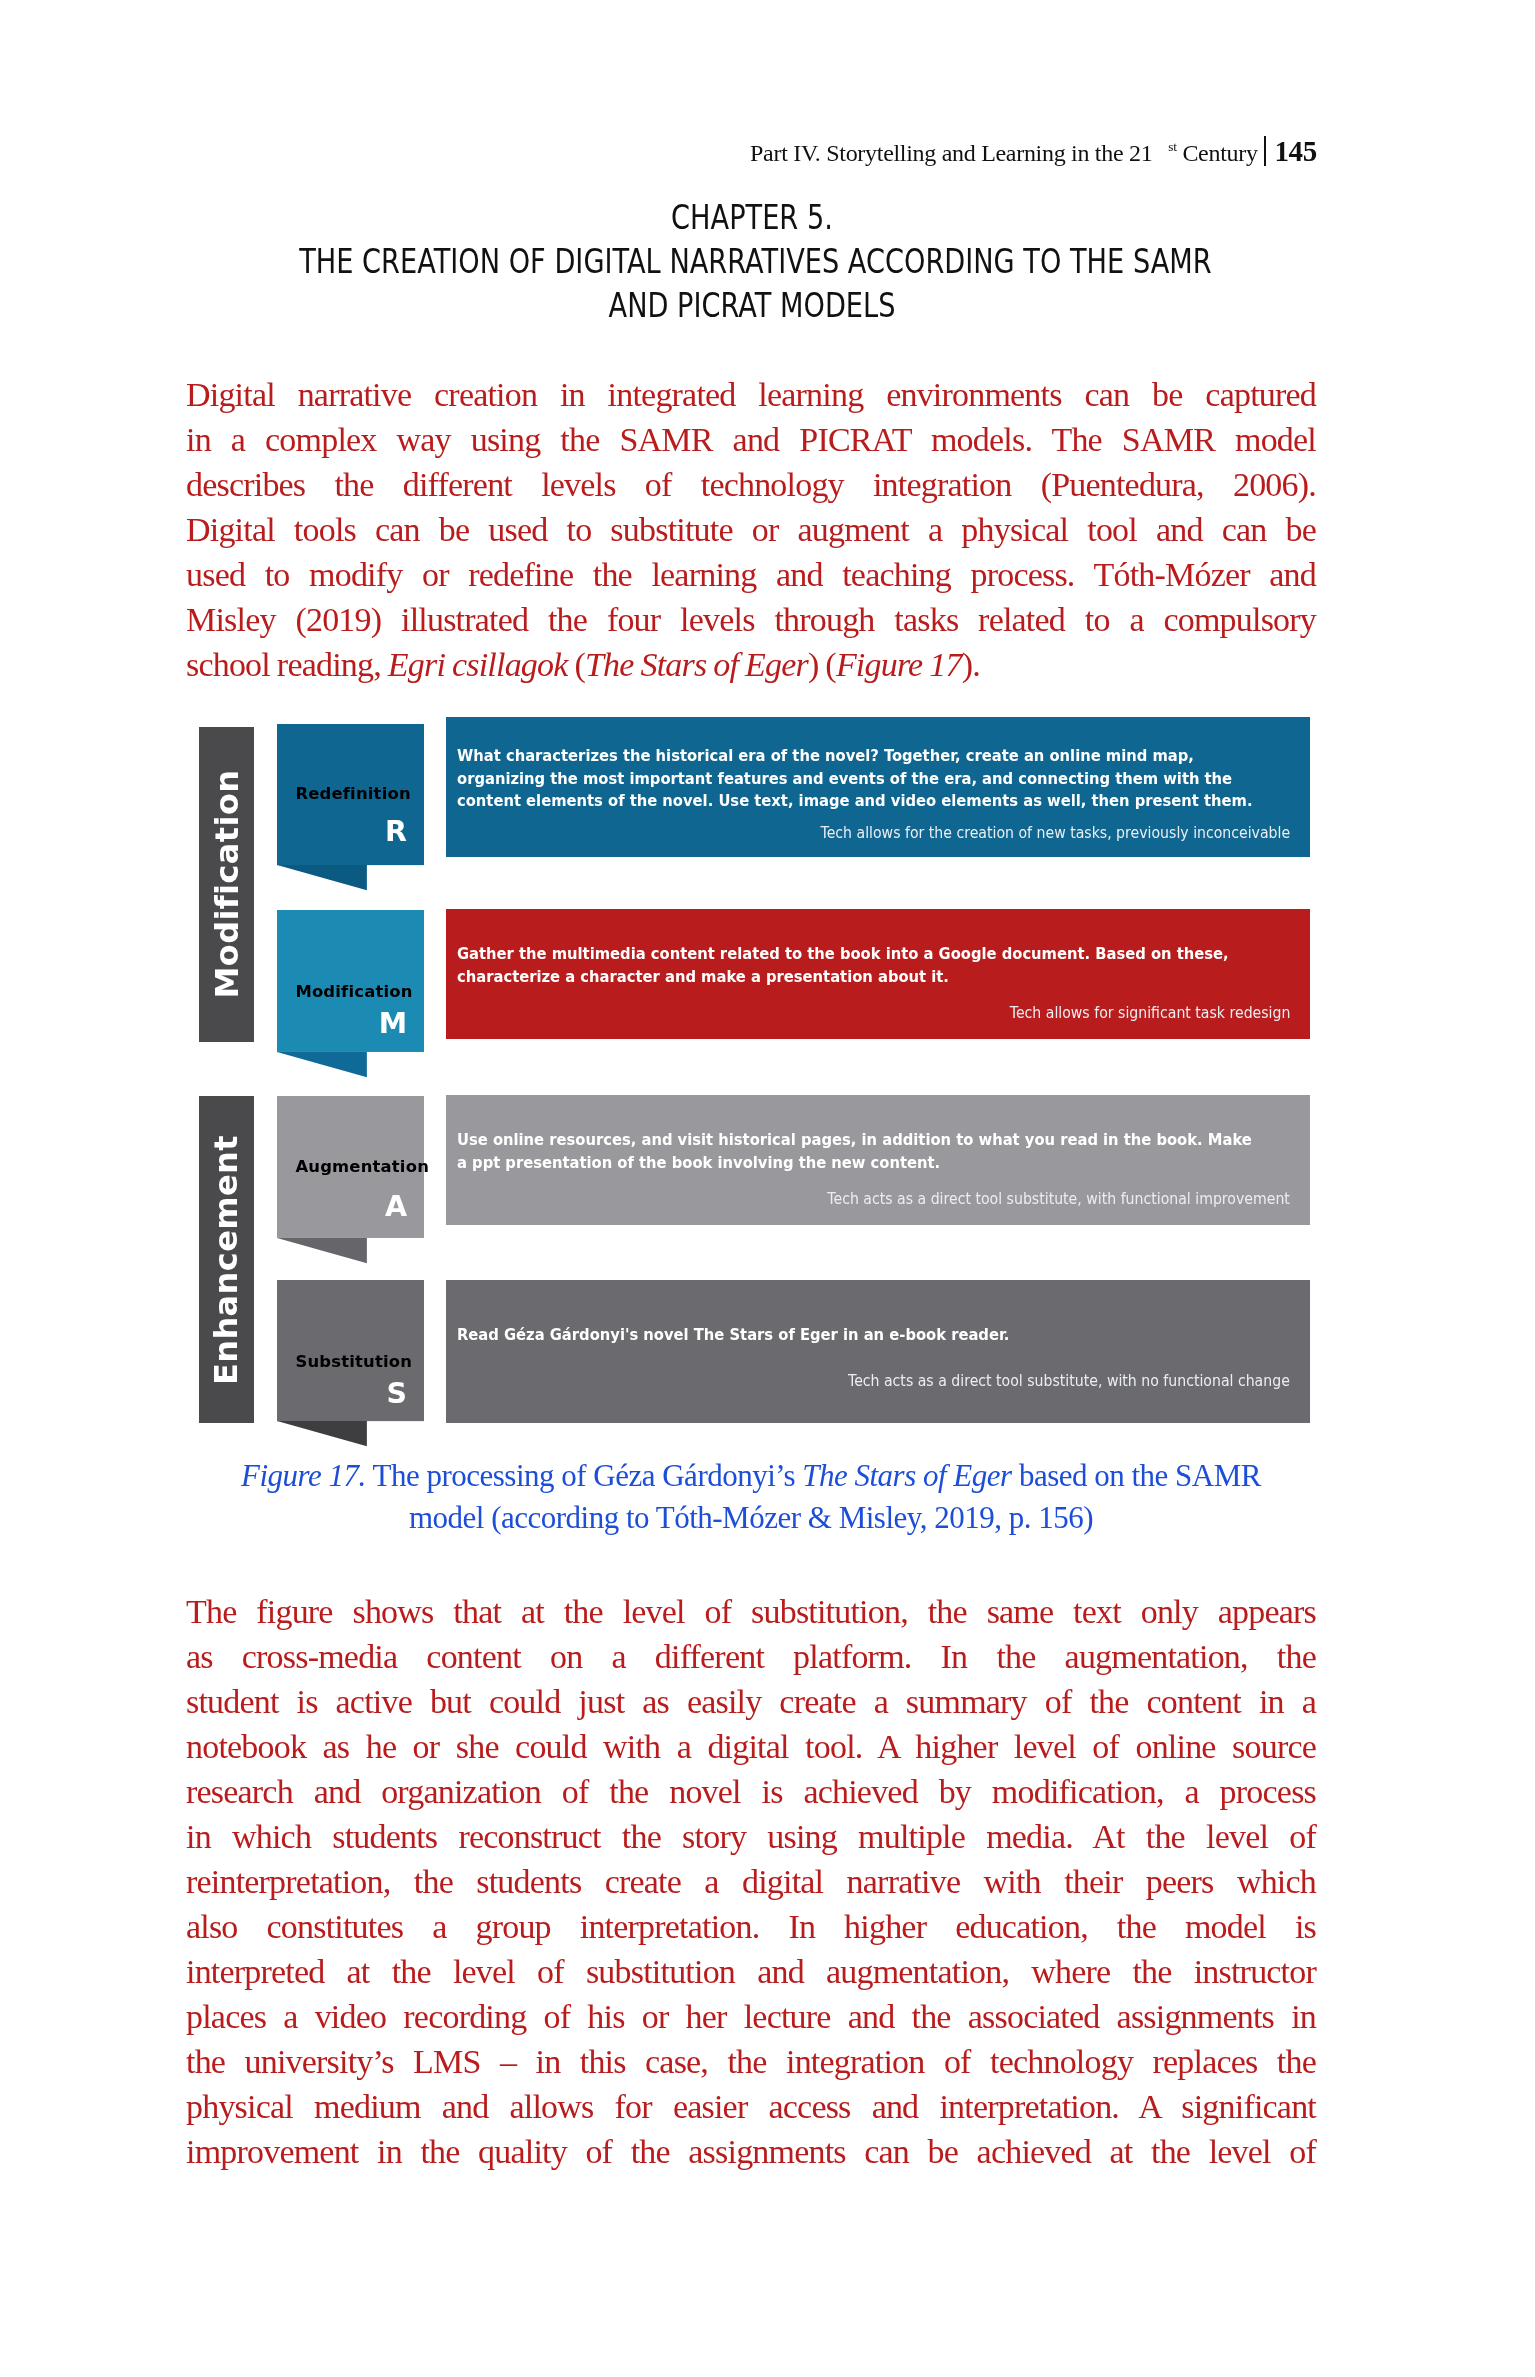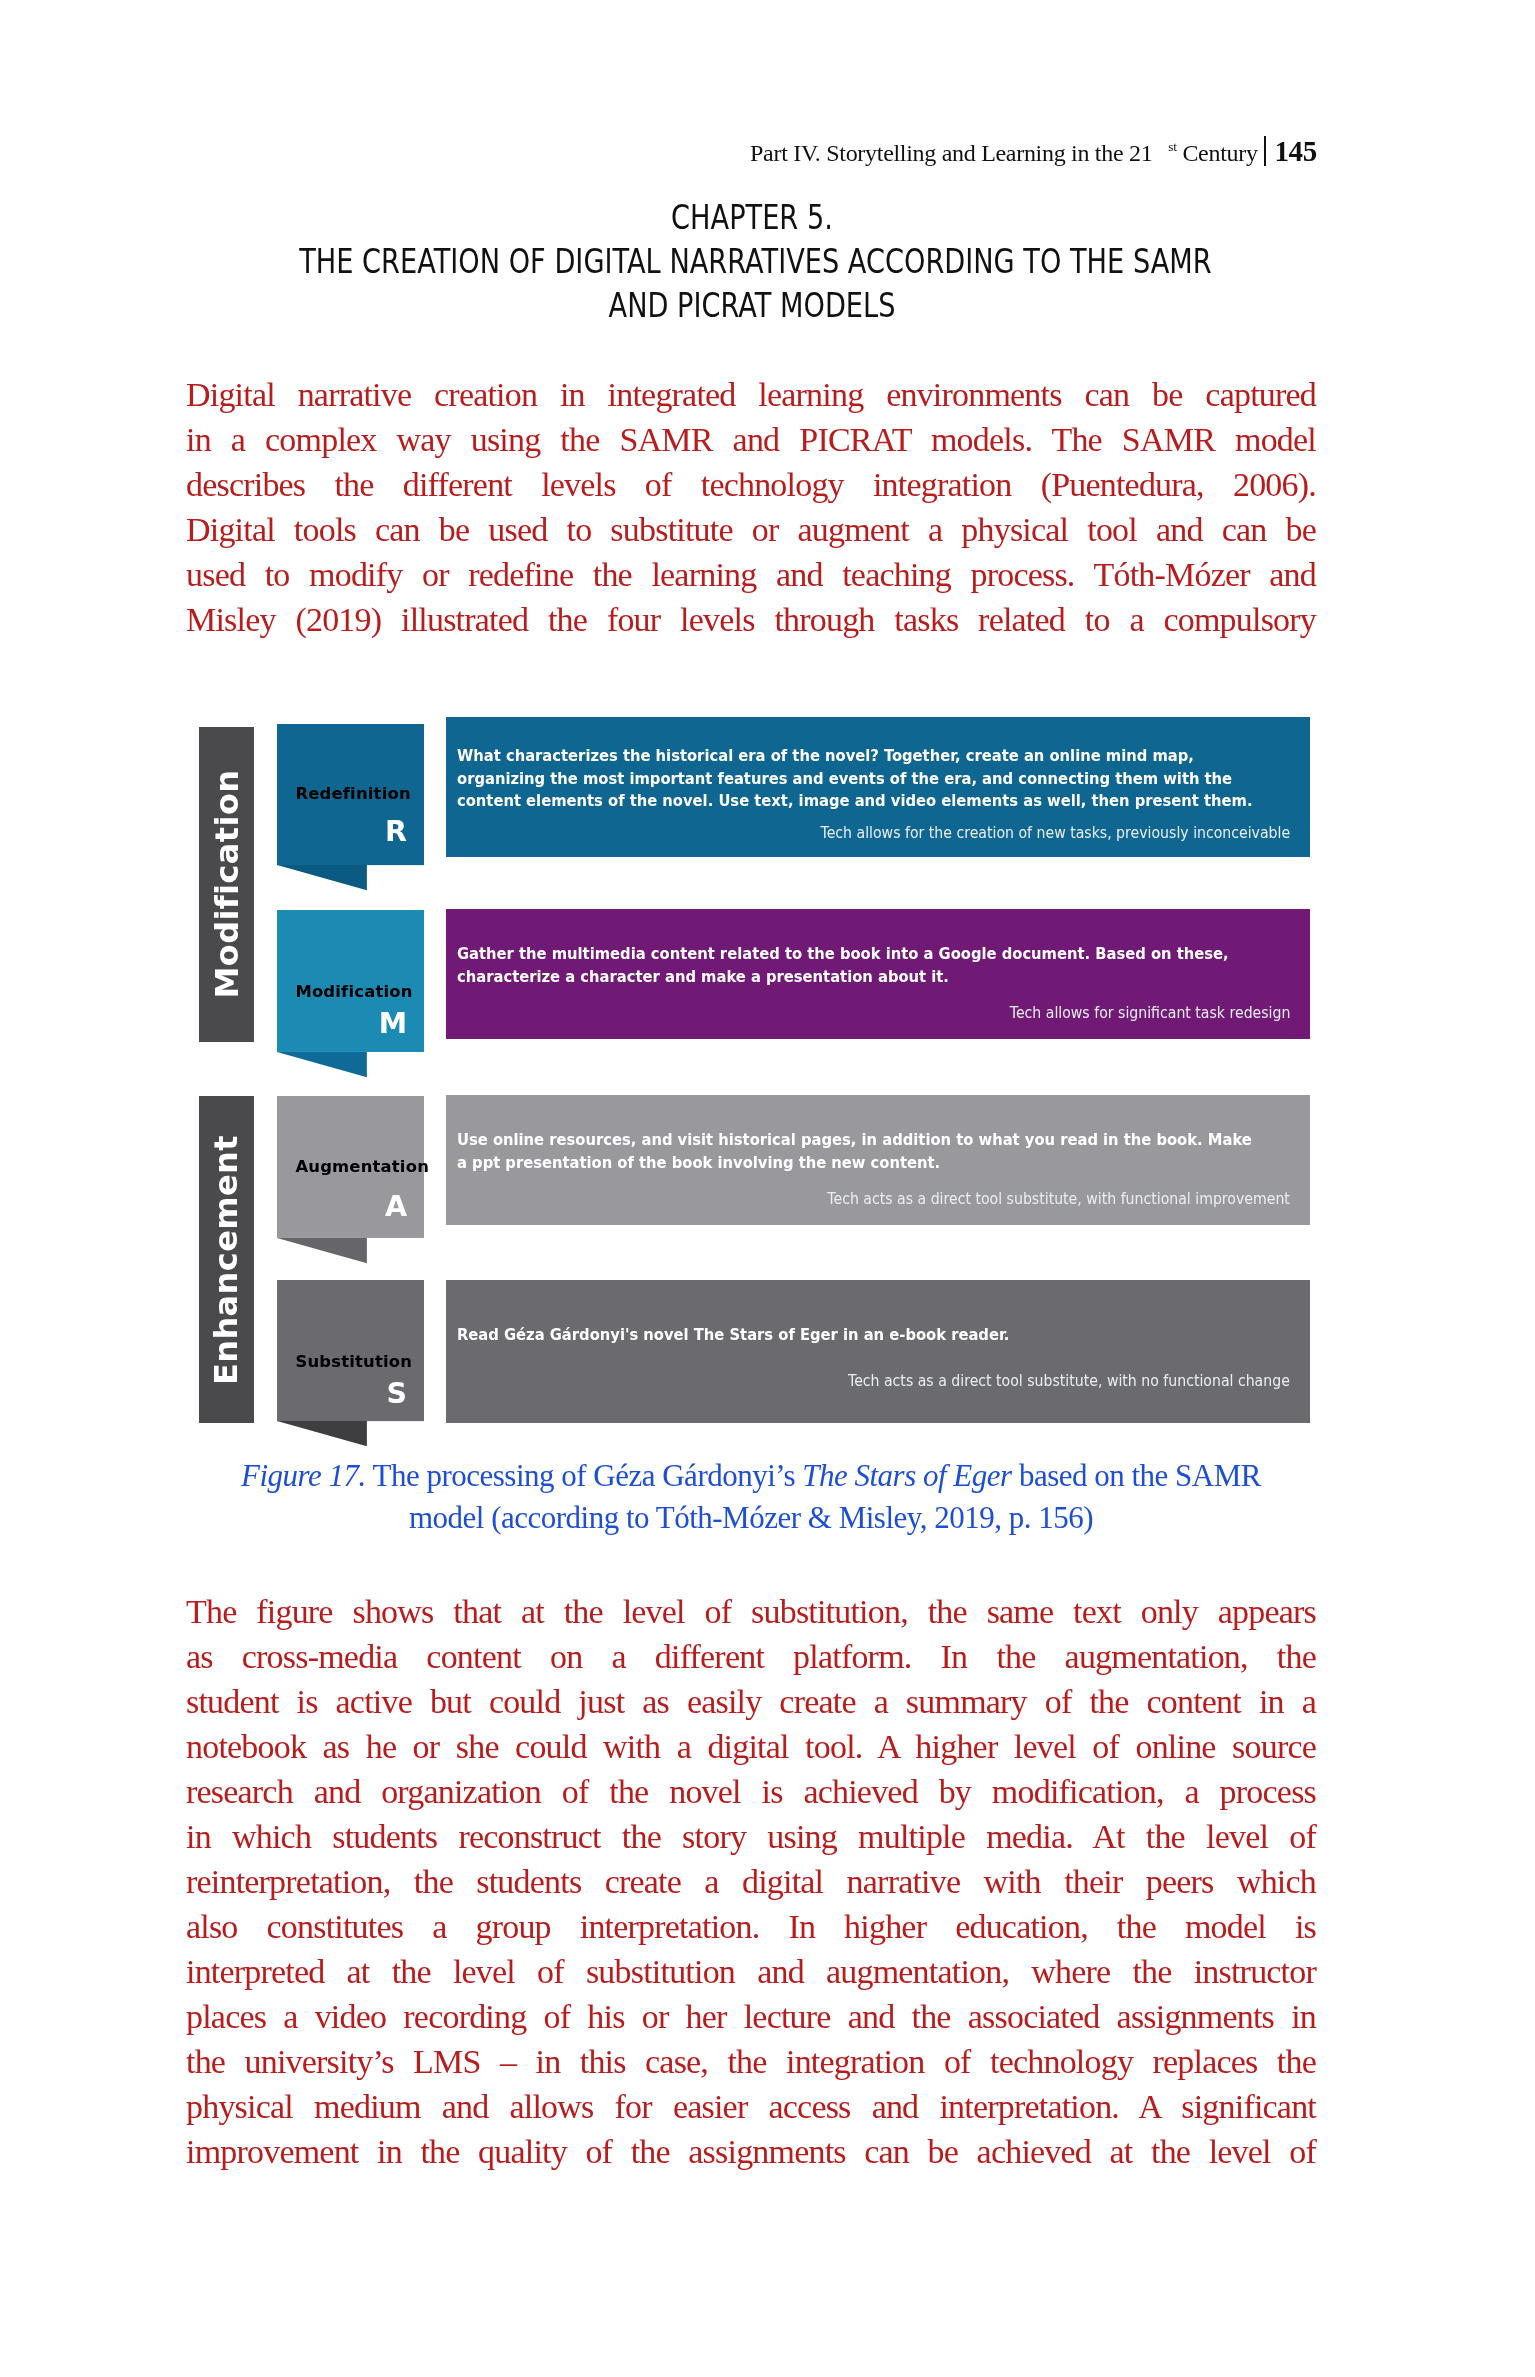--- a/index.html
+++ b/index.html
@@ -101,20 +101,21 @@
     <div>AND PICRAT MODELS</div>
   </div>
 
   <div class="body-text" id="para1">
     <span class="ln">Digital narrative creation in integrated learning environments can be captured</span>
     <span class="ln">in a complex way using the SAMR and PICRAT models. The SAMR model</span>
     <span class="ln">describes the different levels of technology integration (Puentedura, 2006).</span>
     <span class="ln">Digital tools can be used to substitute or augment a physical tool and can be</span>
     <span class="ln">used to modify or redefine the learning and teaching process. Tóth-Mózer and</span>
     <span class="ln">Misley (2019) illustrated the four levels through tasks related to a compulsory</span>
+    <span class="ln last"><span>school reading, </span><em>Egri csillagok</em><span> (</span><em>The Stars of Eger</em><span>) (</span><em>Figure 17</em><span>).</span></span>
   </div>
 
   <div class="figure">
     <div class="sidebar" id="sidebar-mod" style="background: rgb(74, 74, 76);">
       <span>Modification</span>
     </div>
     <div class="sidebar" id="sidebar-enh" style="background: rgb(74, 74, 76);">
       <span>Enhancement</span>
     </div>
 
@@ -136,21 +137,21 @@
     </div>
 
     <div class="label-box" style="top:206px;height:142px;">
       <svg width="147" height="168" viewBox="0 0 175 200">
           <rect x="0" y="0" width="175" height="169" fill="#1b8bb3"></rect>
           <polygon points="0,169 107,169 107,199" fill="#0f6a98"></polygon>
         </svg>
       <span class="lbl" style="top:72px;">Modification</span>
       <span class="letter" style="top:97px;">M</span>
     </div>
-    <div class="content-box" style="top: 205px; height: 130px; background: #701a75;">
+    <div class="content-box" style="top: 205px; height: 130px; background: #b91c1c;">
       <div class="task" style="top:34px;">
         <span class="tl">Gather the multimedia content related to the book into a Google document. Based on these,</span>
         <span class="tl">characterize a character and make a presentation about it.</span>
       </div>
       <div class="note" style="top: 94px; transform: scaleX(0.86);">Tech allows for significant task redesign</div>
     </div>
 
     <div class="label-box" style="top:392px;height:142px;">
       <svg width="147" height="168" viewBox="0 0 175 200">
           <rect x="0" y="0" width="175" height="169" fill="#99999d"></rect>

